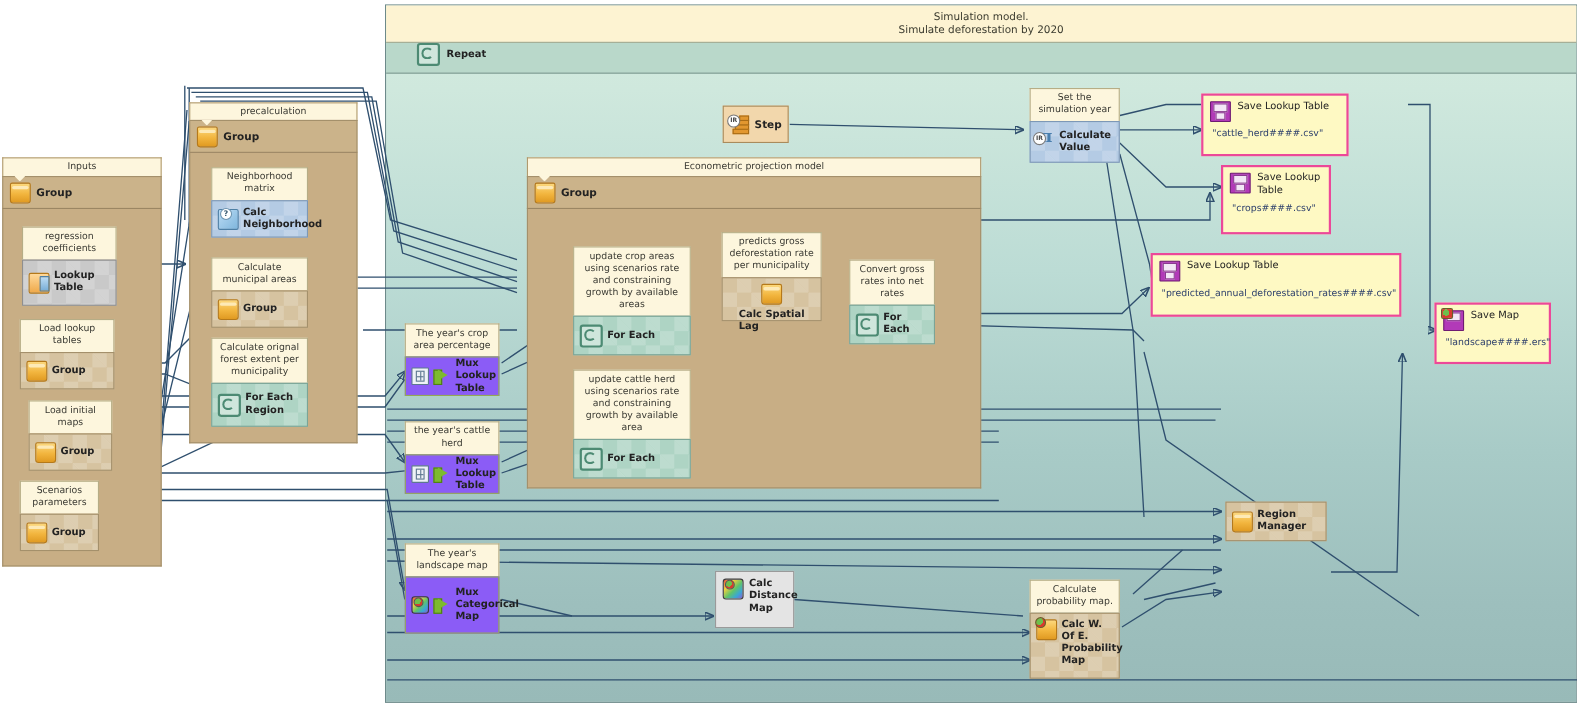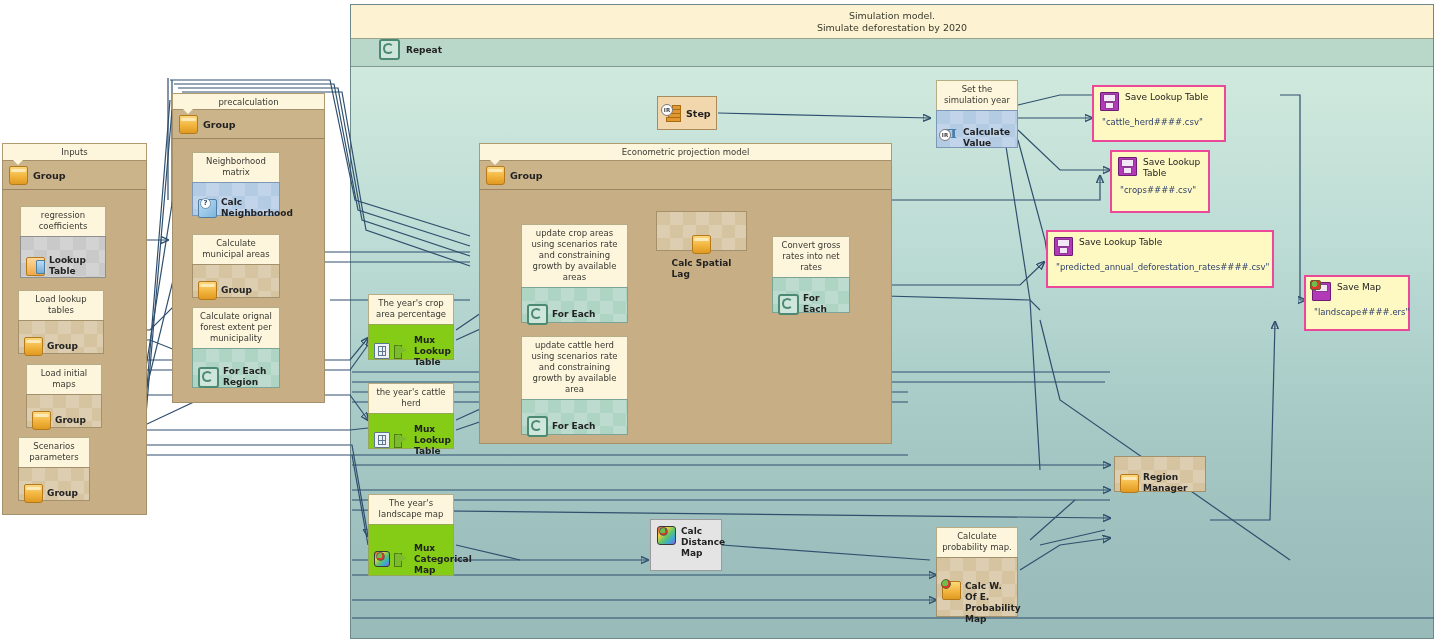--- a/index.html
+++ b/index.html
@@ -30,37 +30,37 @@
     background:#fdf6dd;border:1px solid #b6ad86;border-bottom:none;box-sizing:border-box;
     font-size:8.5px;color:#3a3a33;text-align:center;line-height:11px;
     padding:3px 4px 4px;position:relative;
   }
   .cap:after{
     content:"";position:absolute;left:12px;bottom:-5px;width:10px;height:5px;
     background:#fdf6dd;clip-path:polygon(0 0,100% 0,50% 100%);
   }
   .body{
     border:1px solid #9a9a8e;box-sizing:border-box;position:relative;
-    display:flex;align-items:center;gap:4px;padding:23px 5px 5px 5px;
+    display:flex;align-items:center;gap:4px;padding:5px 5px 5px 5px;
     font-size:9px;color:#222;line-height:11px;font-weight:bold;
   }
   .body.checker{
     background-image:
       linear-gradient(45deg,rgba(255,255,255,.18) 25%,transparent 25%,transparent 75%,rgba(255,255,255,.18) 75%),
       linear-gradient(45deg,rgba(255,255,255,.18) 25%,transparent 25%,transparent 75%,rgba(255,255,255,.18) 75%);
     background-size:26px 26px;background-position:0 0,13px 13px;
   }
   .body .lbl{white-space:pre-line;}
 
   
   .b-tan   {background:#d6c3a0;border-color:#a4906b;}
   .b-green {background:#aed4c4;border-color:#7ba496;}
   .b-blue  {background:#b4cbe4;border-color:#7d98b6;}
   .b-gray  {background:#c9c9c9;border-color:#8f8f8f;}
-  .b-lime  {background:#84cc16;border-color:#94a857;}
+  .b-lime  {background:#8b5cf6;border-color:#94a857;}
 
   
   .grp{position:absolute;box-sizing:border-box;}
   .grp-title{
     background:#fdf6dd;border:1px solid #b09a6e;border-bottom:none;box-sizing:border-box;
     font-size:8.5px;color:#3a3a33;text-align:center;line-height:12px;padding:2px 4px;
   }
   .grp-head{
     background:#cbb38a;border:1px solid #a4906b;border-bottom:1px solid #9b8663;box-sizing:border-box;
     display:flex;align-items:center;gap:5px;padding:4px 6px;position:relative;
@@ -396,20 +396,23 @@
 and constraining
 growth by available
 area</div>
     <div class="body b-green checker" style="height:36px;">
       <span class="ic ic-loop"></span>
       <span class="lbl">For Each</span>
     </div>
   </div>
 
   <div class="node" style="left:656px;top:211px;width:91px;">
+    <div class="cap">predicts gross
+deforestation rate
+per municipality</div>
     <div class="body b-tan checker" style="height:40px;flex-direction:column;">
       <span class="ic ic-folder"></span>
       <span class="lbl">Calc Spatial
 Lag</span>
     </div>
   </div>
 
   <div class="node" style="left:772px;top:236px;width:78px;">
     <div class="cap">Convert gross
 rates into net

